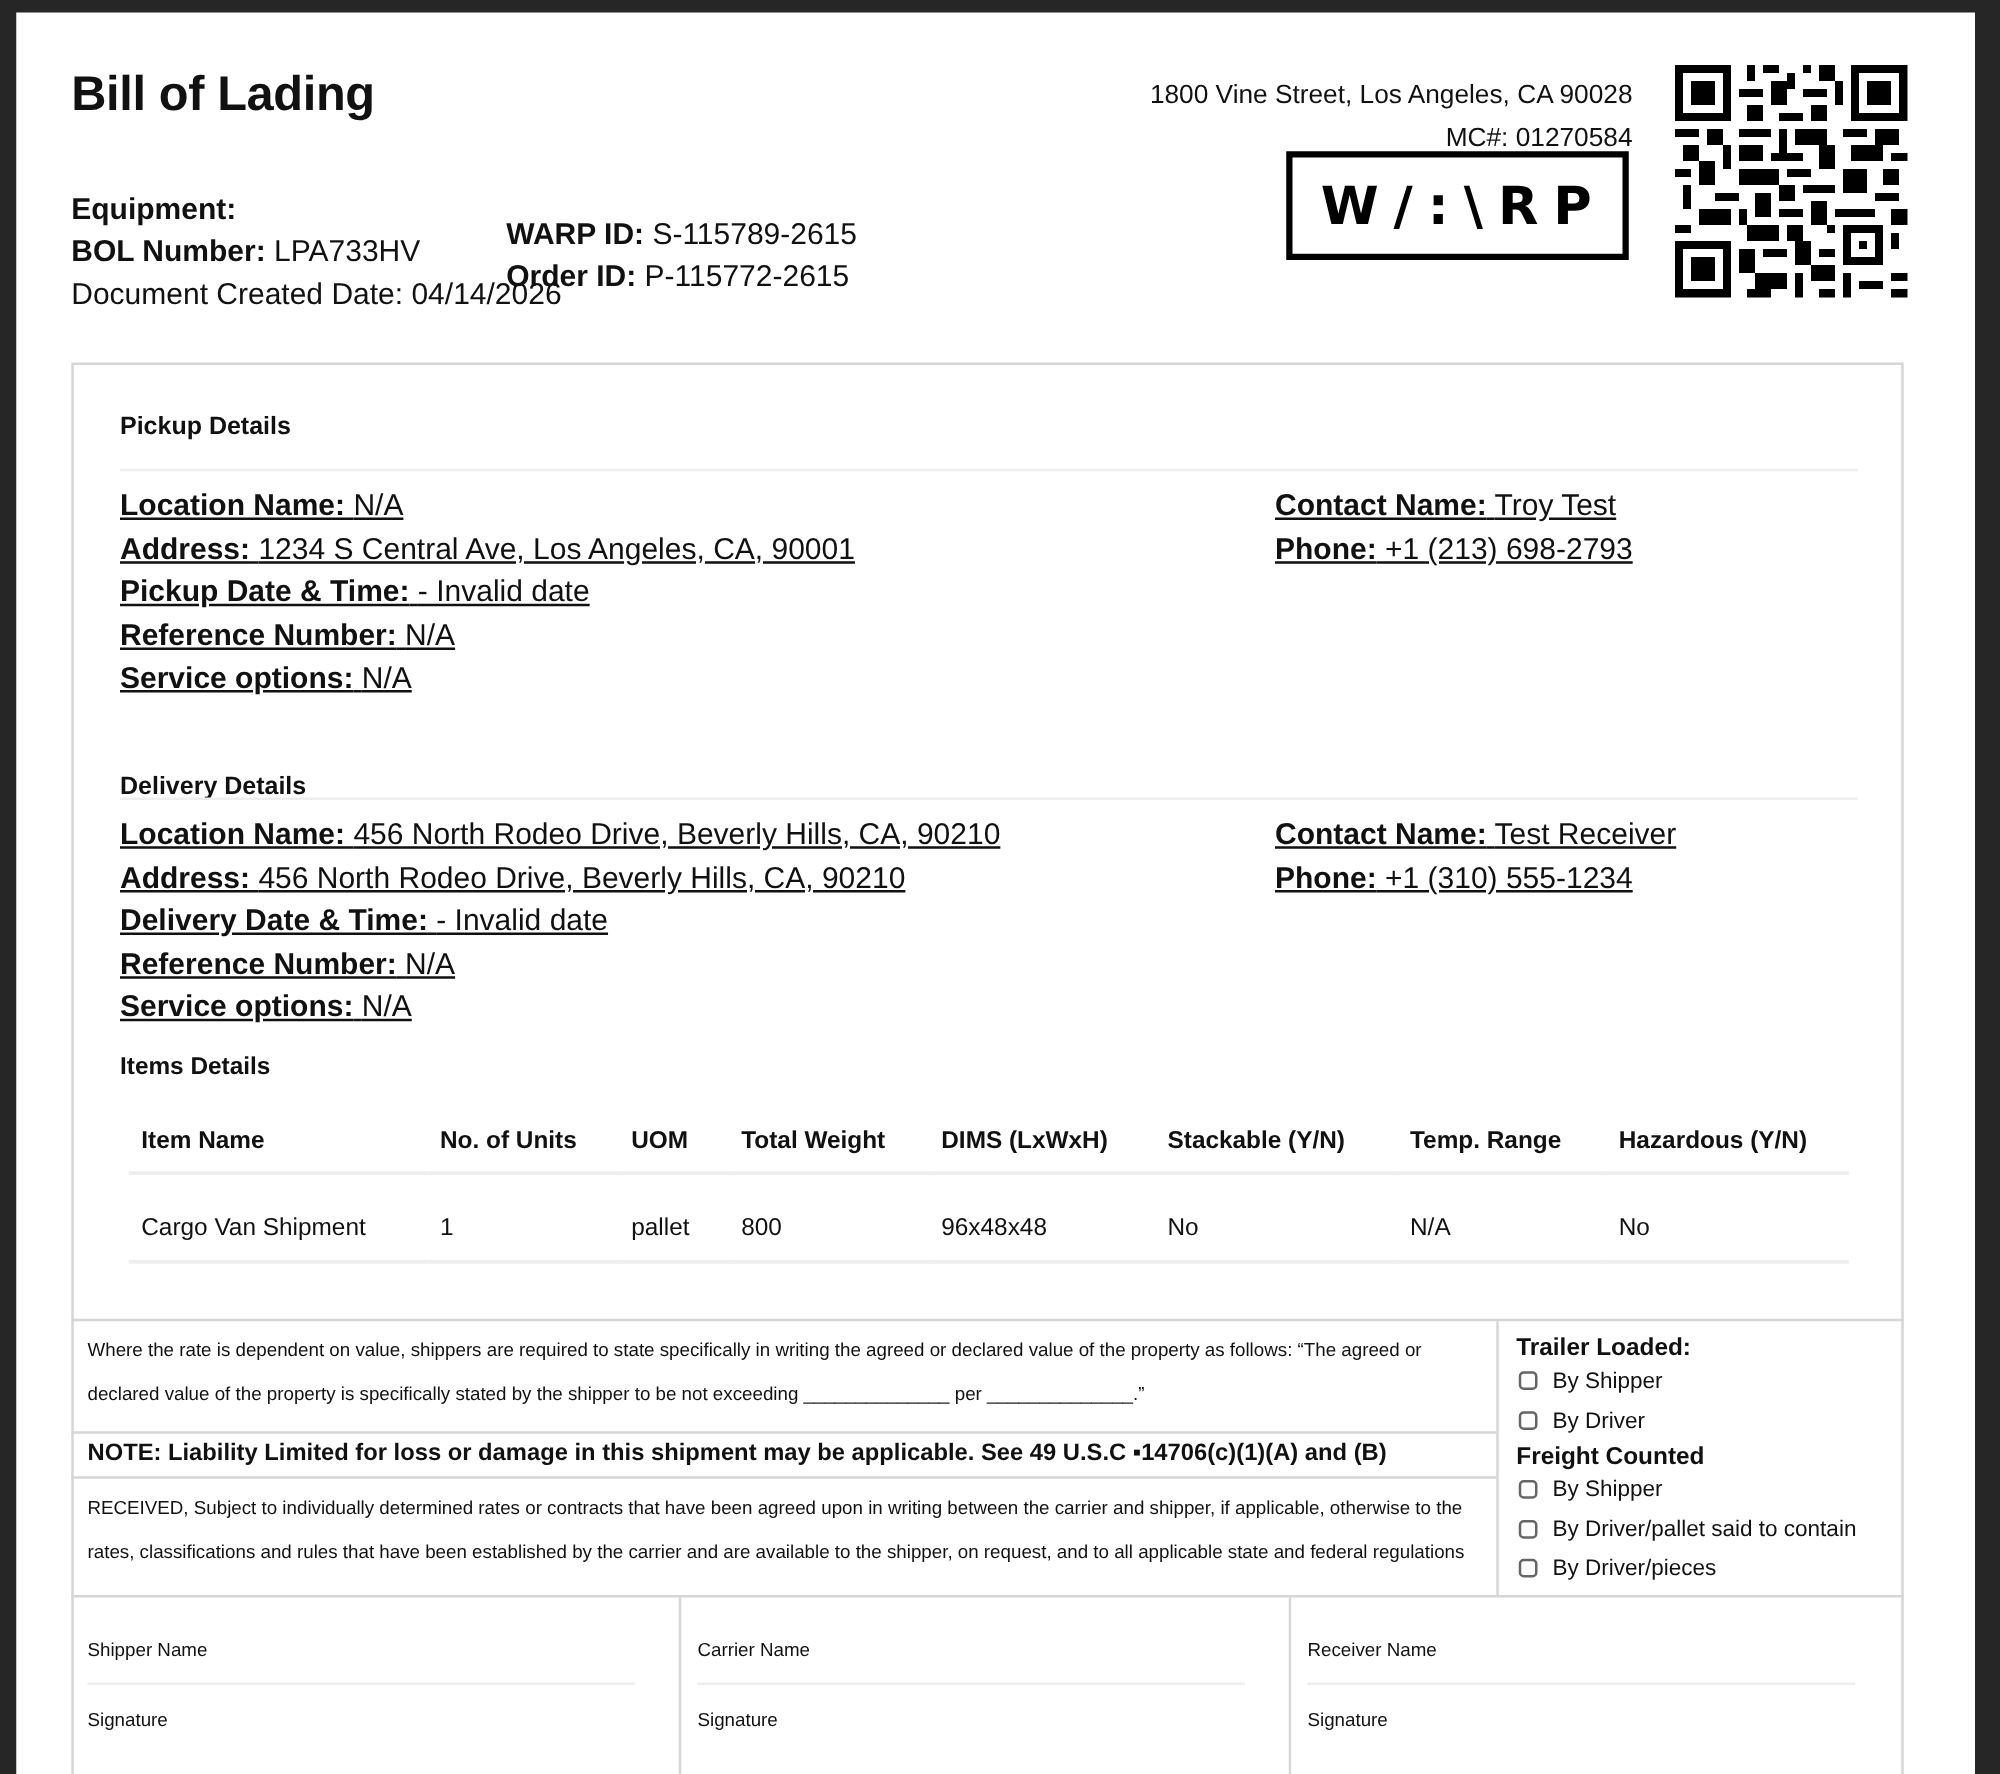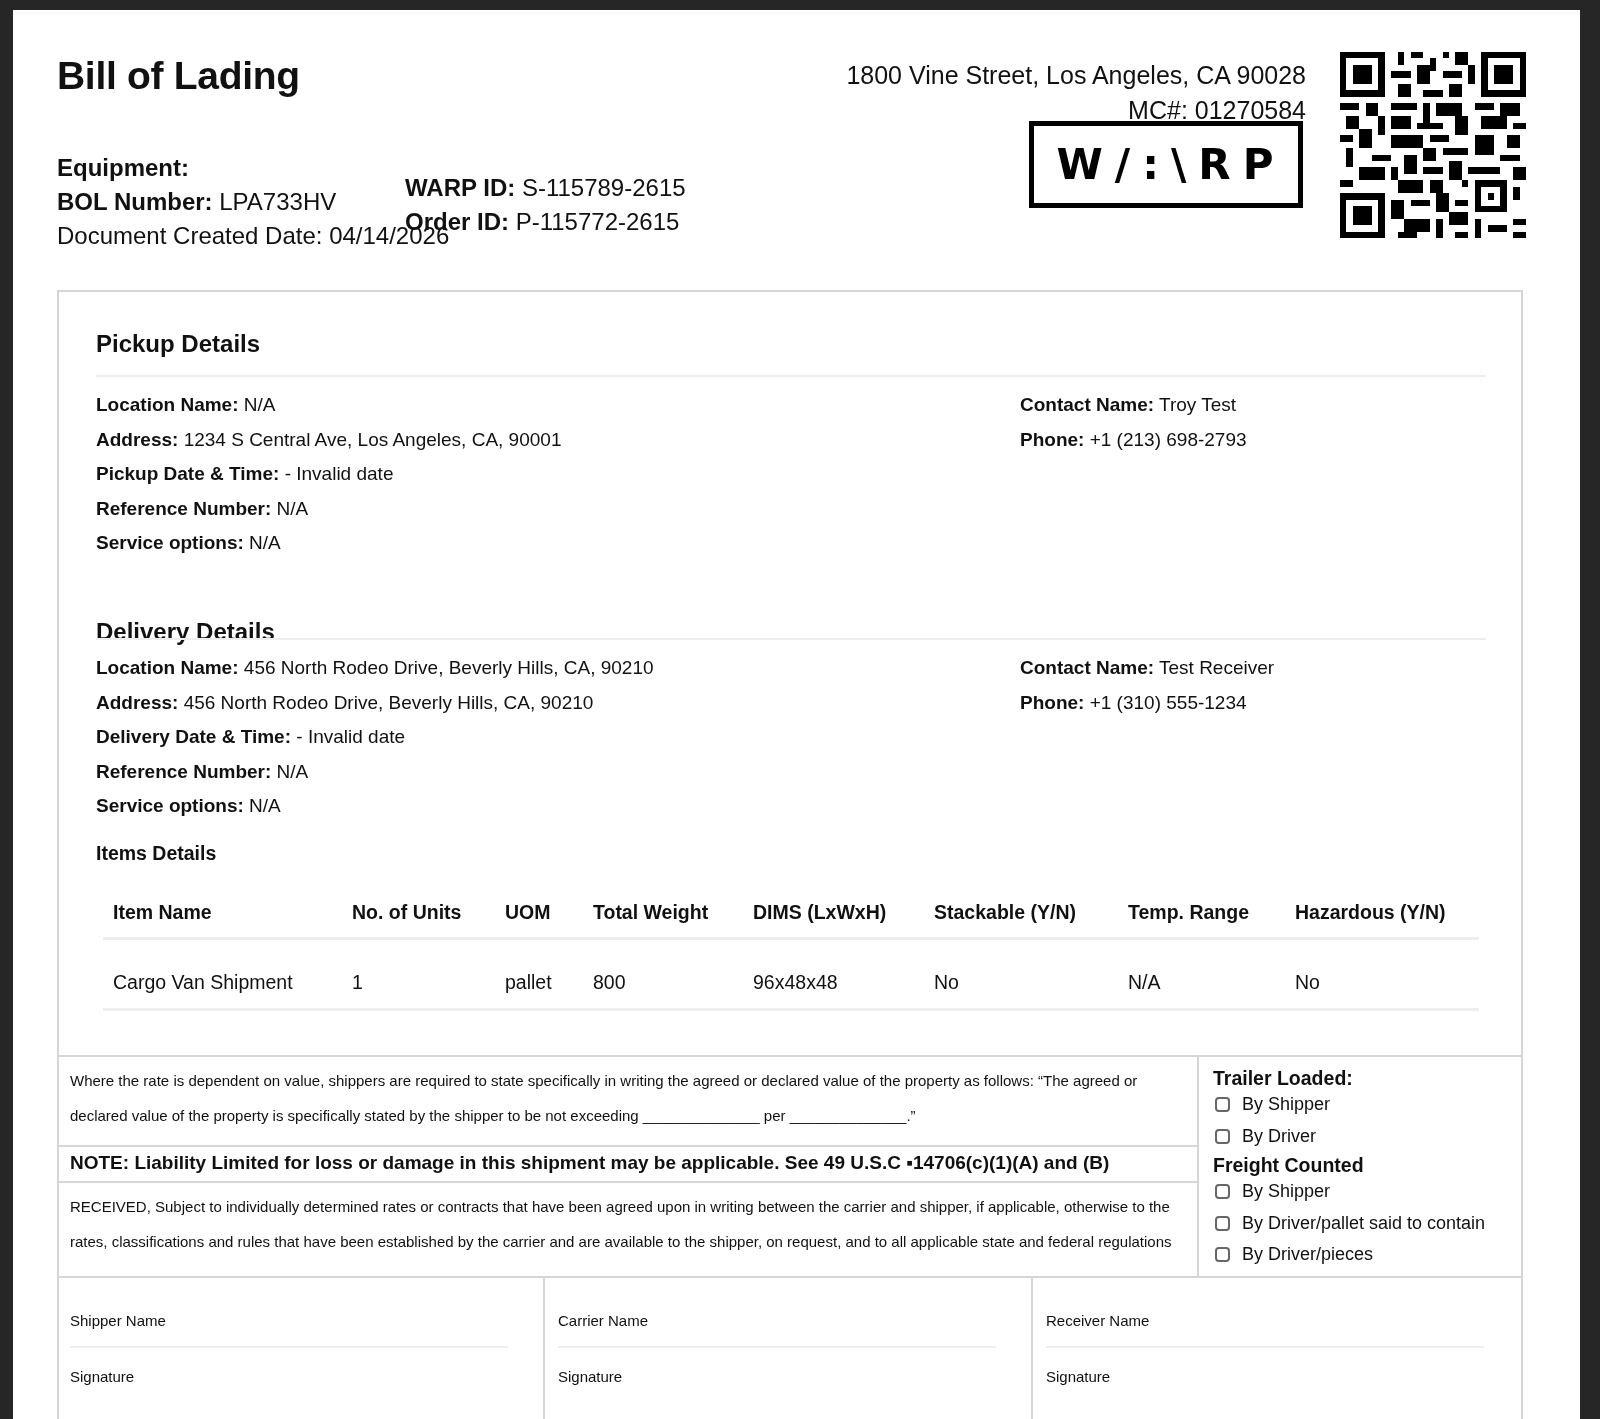--- a/index.html
+++ b/index.html
@@ -16,40 +16,40 @@
   }
   .abs { position: absolute; }
   .title {
     left: 44px; top: 44px; font-size: 39px; font-weight: bold; letter-spacing: -0.3px;
   }
   .meta { font-size: 24px; line-height: 34px; }
   .meta b { font-weight: bold; }
   .meta-left { left: 44px; top: 141px; }
   .meta-right { left: 392px; top: 141px; margin-top: 20px; }
   .company {
-    right: 274px; top: 48px; text-align: right; font-size: 25px; line-height: 35px;
+    right: 274px; top: 48px; text-align: right; font-size: 21px; line-height: 35px;
   }
   .logo-box {
     left: 1016px; top: 111px; width: 274px; height: 87px;
     border: 5px solid #000; box-sizing: border-box;
     display: flex; align-items: center; justify-content: center;
   }
   .logo-text {
     font-family: "DejaVu Sans", sans-serif; font-weight: bold; font-size: 42px;
     letter-spacing: 12px; color: #000; margin-left: 10px;
   }
   .qr { left: 1327px; top: 42px; width: 186px; height: 186px; }
 
   .main-box {
     left: 44px; top: 280px; width: 1466px; height: 1150px;
     border: 2px solid #d6d6d6; box-sizing: border-box;
   }
-  .section-title { font-size: 24px; font-weight: bold; }
+  .section-title { font-size: 20px; font-weight: bold; }
   .hr { height: 2px; background: #eeeeee; }
-  .detail { font-size: 19px; line-height: 34.5px; }
+  .detail { font-size: 24px; line-height: 34.5px; text-decoration: underline; }
   .detail b { font-weight: bold; }
 
   table.items { border-collapse: collapse; font-size: 19.5px; }
   table.items th { text-align: left; font-weight: bold; padding: 0 0 0 10px; height: 50px; border-bottom: 3px solid #eeeeee; }
   table.items td { text-align: left; padding: 16px 0 0 10px; height: 52px; border-bottom: 3px solid #eeeeee; }
 
   .terms {
     left: 44px; top: 1045px; width: 1466px; height: 222px;
     border-top: 2px solid #d6d6d6; box-sizing: border-box;
   }

